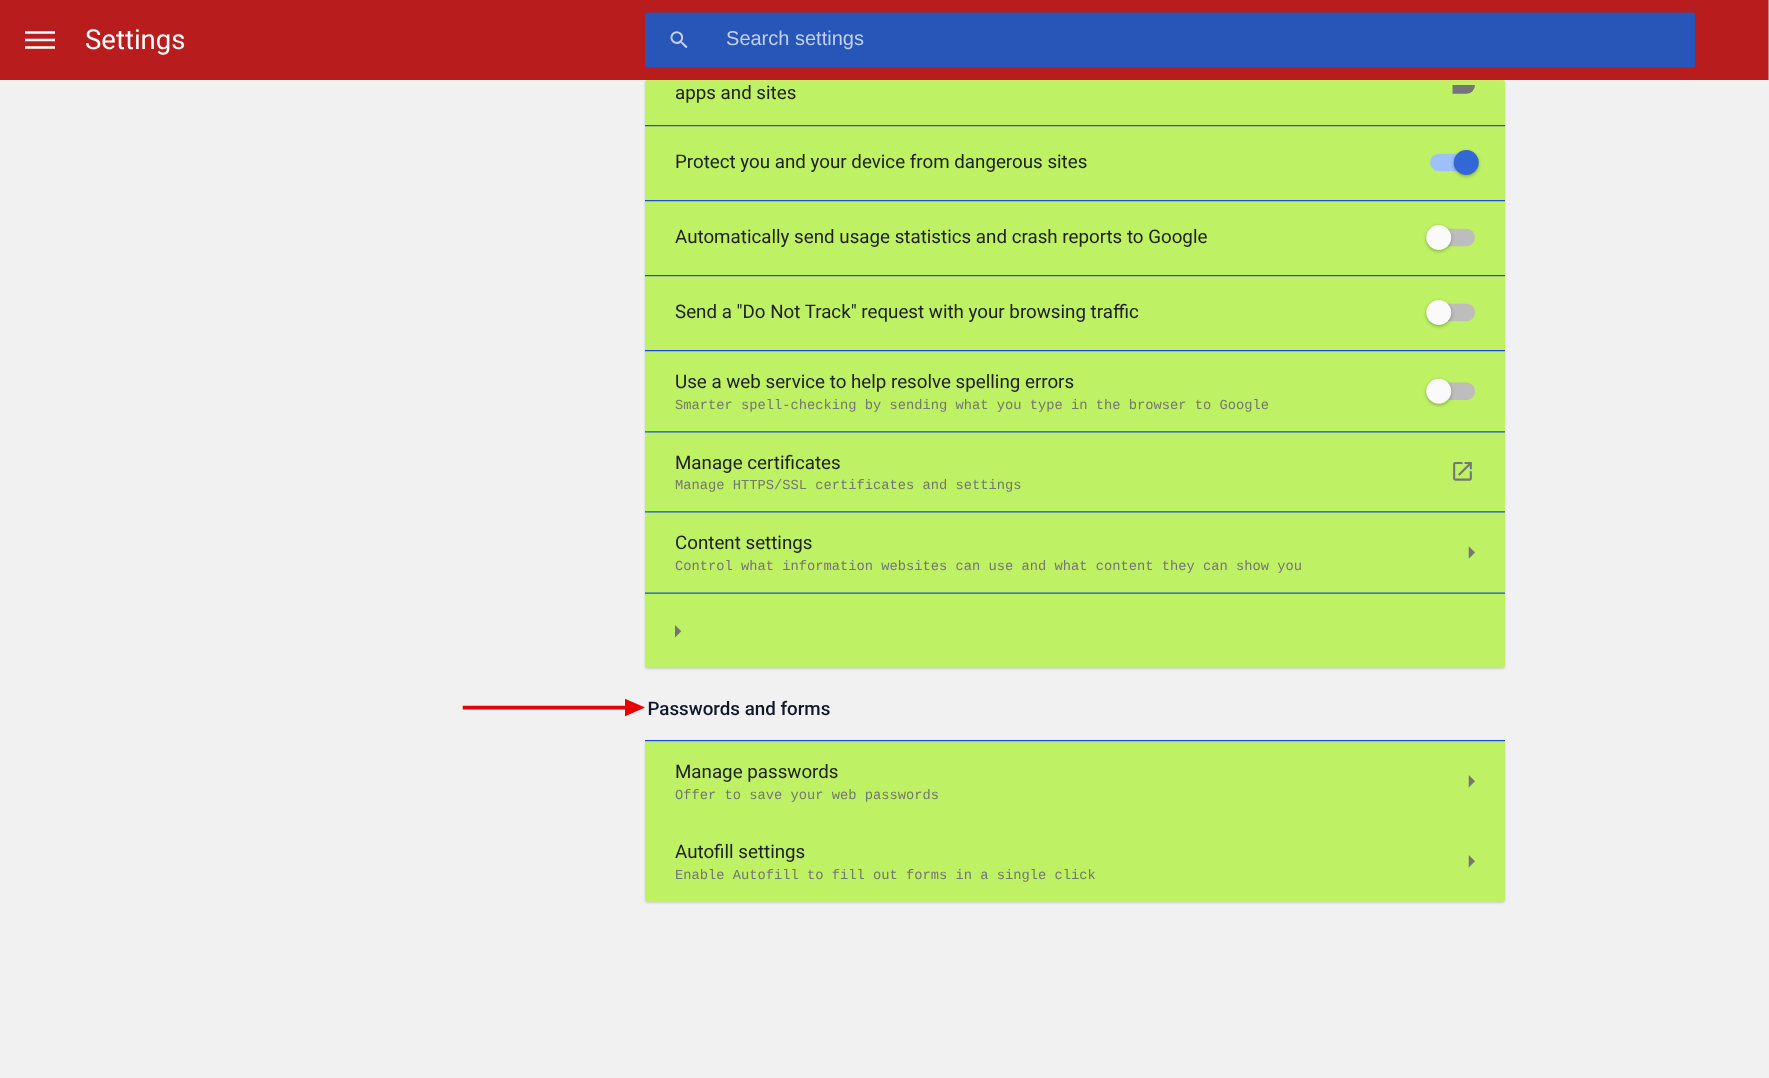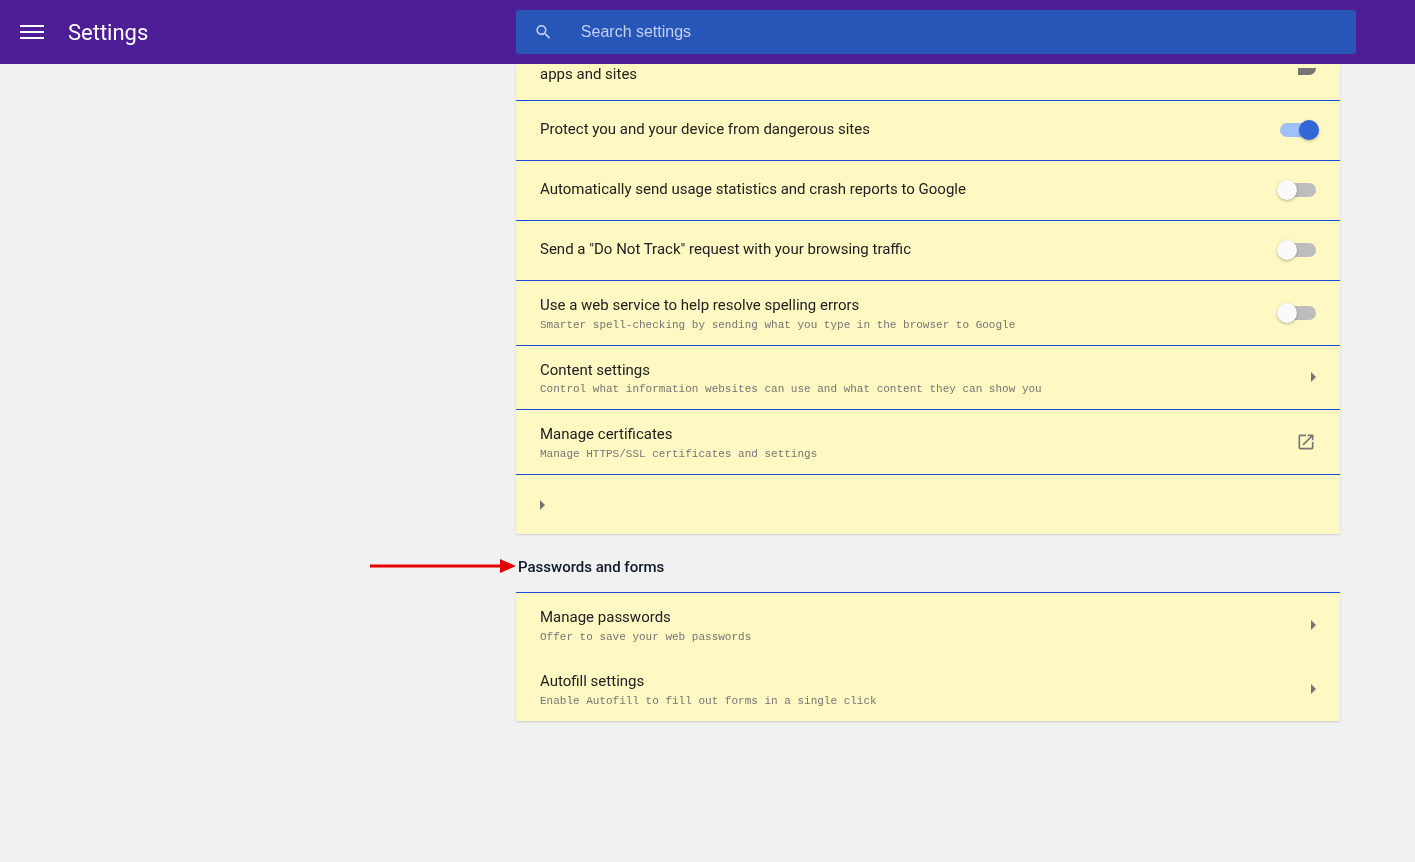--- a/index.html
+++ b/index.html
@@ -5,21 +5,21 @@
   * { box-sizing: border-box; margin: 0; padding: 0; }
   body {
     font-family: 'Roboto', 'Segoe UI', Arial, sans-serif;
     background: #f1f1f1;
     width: 1415px;
     height: 862px;
     overflow: hidden;
     position: relative;
   }
   .header {
-    background: #4c1d95;
+    background: #b91c1c;
     height: 64px;
     display: flex;
     align-items: center;
     padding: 0 20px;
     position: relative;
   }
   .menu-icon {
     width: 24px;
     height: 24px;
     cursor: pointer;
@@ -65,22 +65,22 @@
     width: 100%;
   }
   .search-input::placeholder {
     color: #c3d1f0;
   }
 
   .content {
     padding-top: 0;
   }
   .card {
-    background: #fef9c3;
-    width: 824px;
+    background: #bef264;
+    width: 688px;
     margin-left: 516px;
     border-radius: 2px;
     box-shadow: 0 1px 2px rgba(0,0,0,0.15);
   }
   .row {
     display: flex;
     align-items: center;
     padding: 14px 24px;
     border-top: 1px solid #1d4ed8;
     min-height: 60px;
@@ -215,34 +215,34 @@
     <div class="row">
       <div class="row-text">
         <div class="row-title">Use a web service to help resolve spelling errors</div>
         <div class="row-sub">Smarter spell-checking by sending what you type in the browser to Google</div>
       </div>
       <div class="toggle toggle-off"></div>
     </div>
 
     <div class="row clickable">
       <div class="row-text">
-        <div class="row-title">Content settings</div>
-        <div class="row-sub">Control what information websites can use and what content they can show you</div>
-      </div>
-      <div class="arrow-icon"></div>
-    </div>
-
-    <div class="row clickable">
-      <div class="row-text">
         <div class="row-title">Manage certificates</div>
         <div class="row-sub">Manage HTTPS/SSL certificates and settings</div>
       </div>
       <svg class="row-icon" viewBox="0 0 24 24">
           <path d="M19 19H5V5h7V3H5a2 2 0 00-2 2v14a2 2 0 002 2h14a2 2 0 002-2v-7h-2v7zM14 3v2h3.59l-9.83 9.83 1.41 1.41L19 6.41V10h2V3h-7z"></path>
         </svg>
+    </div>
+
+    <div class="row clickable">
+      <div class="row-text">
+        <div class="row-title">Content settings</div>
+        <div class="row-sub">Control what information websites can use and what content they can show you</div>
+      </div>
+      <div class="arrow-icon"></div>
     </div>
 
     <div class="row clickable">
       <div class="arrow-icon"></div>
     </div>
 
   </div>
 
   <div class="section-title">Passwords and forms</div>
 

